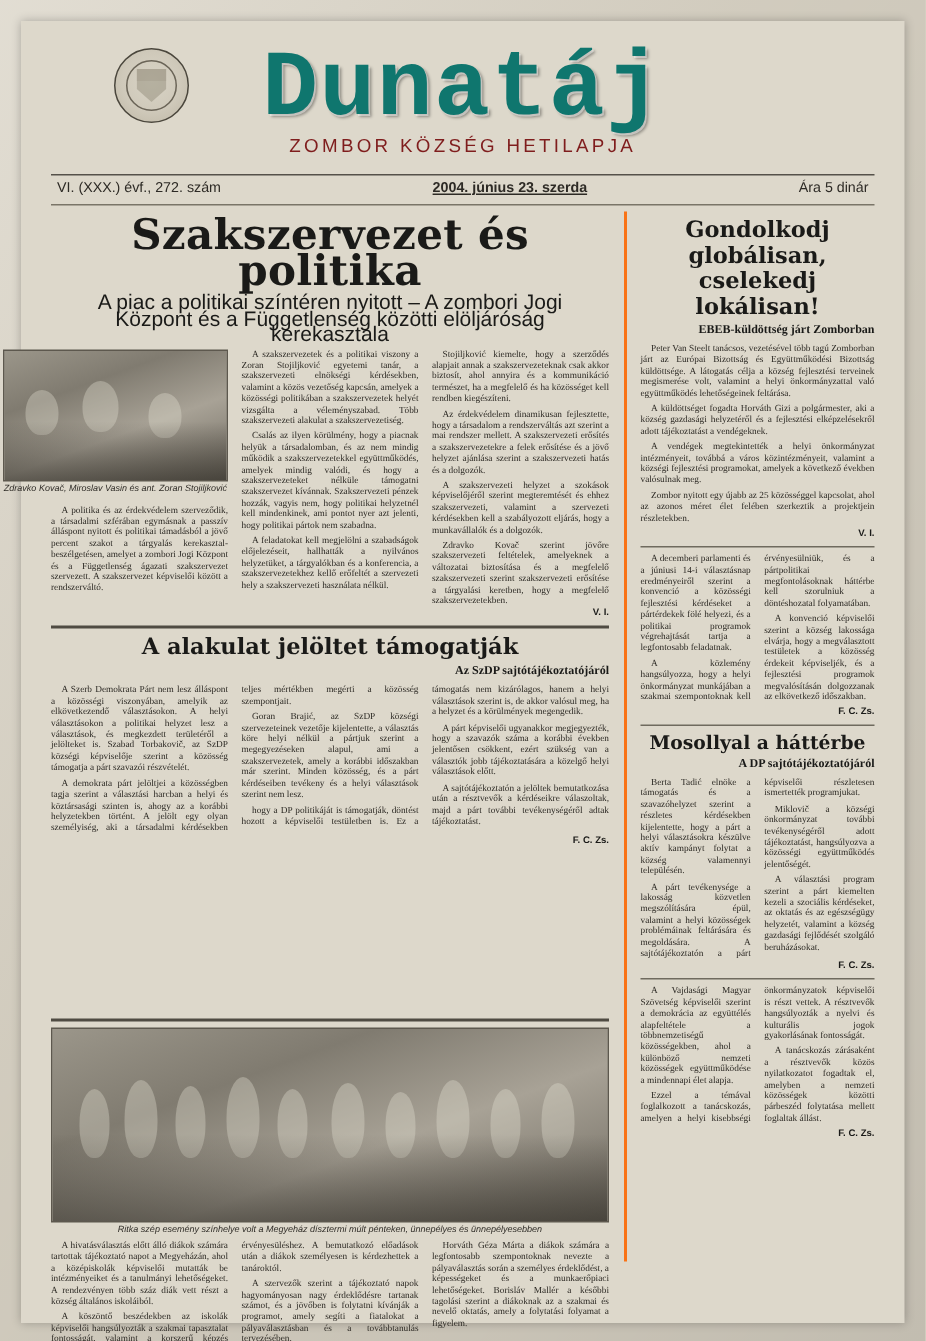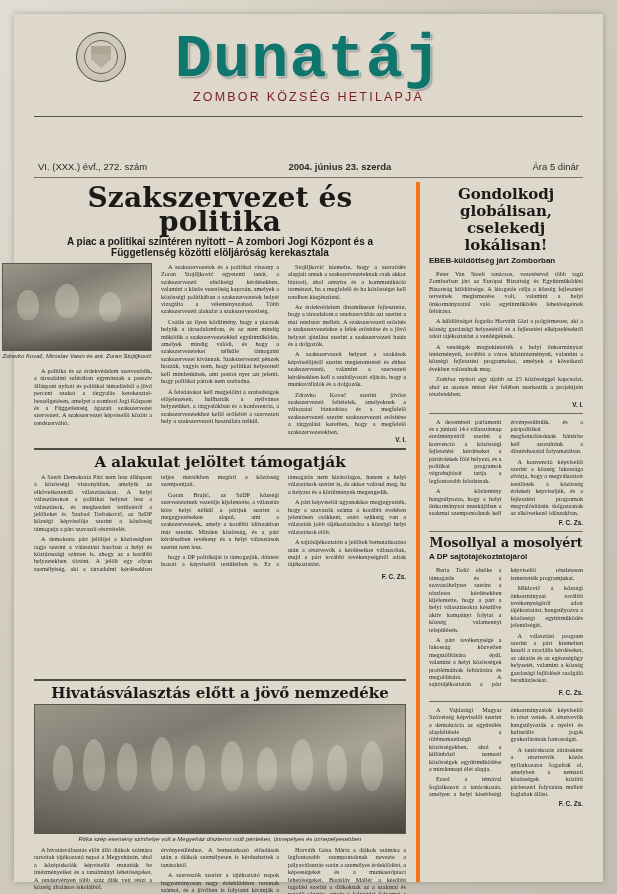--- a/index.html
+++ b/index.html
@@ -71,34 +71,33 @@
   .rule{
     border-top:1px solid #55514a;
     margin-top:6px;
   }
   .rule.thin{border-top:1px solid #7a7568;margin-top:2px;}
   .issuebar{
     display:flex;justify-content:space-between;align-items:center;
     font-size:9.5px;font-family:"Liberation Sans", sans-serif;
     padding:3px 4px 3px 4px;
     color:#2d2a25;
-    margin-top:41px;
-  }
-  .issuebar .mid{font-weight:bold;}
+  }
+  .issuebar .mid{font-weight:bold;text-decoration:underline;}
 
   
   .content{
     position:relative;
     margin-top:4px;
     display:flex;
     gap:10px;
     height:700px;
   }
   .colL{width:372px;position:relative;}
-  .colR{width:195px;position:relative;border-left:4px solid #f97316;padding-left:9px;}
+  .colR{width:195px;position:relative;border-left:2px solid #f97316;padding-left:9px;}
 
   h1.head{
     font-family:"DejaVu Serif", serif;
     font-weight:bold;
     font-size:28px;
     text-align:center;
     margin:4px 0 3px 0;
     line-height:24px;
     letter-spacing:.2px;
   }
@@ -113,31 +112,31 @@
   h3.head3{
     font-family:"DejaVu Serif", serif;
     font-weight:bold;
     font-size:12.5px;
     text-align:center;
     margin:3px 0 2px 0;
     line-height:14px;
   }
   .deck{
     font-family:"Liberation Sans", sans-serif;
-    font-weight:bold;
-    font-size:10px;
+    font-weight:normal;
+    font-size:14px;
     text-align:center;
     line-height:10.5px;
     margin:2px 6px 5px 6px;
   }
   .kicker{
-    font-family:Liberation Sans, sans-serif;
+    font-family:Liberation Serif, serif;
     font-weight:bold;
     font-size:8px;
-    text-align:left;
+    text-align:right;
     line-height:10px;
     margin:2px 0 4px 0;
   }
   .body{
     font-size:6.2px;
     line-height:7.4px;
     text-align:justify;
     color:#2b2823;
     hyphens:auto;
   }
@@ -236,20 +235,21 @@
             <p>Stojiljković kiemelte, hogy a szerződés alapjait annak a szakszervezeteknak csak akkor biztosít, ahol annyira és a kommunikáció természet, ha a megfelelő és ha közösséget kell rendben kiegészíteni.</p>
             <p>Az érdekvédelem dinamikusan fejlesztette, hogy a társadalom a rendszerváltás azt szerint a mai rendszer mellett. A szakszervezeti erősítés a szakszervezetekre a felek erősítése és a jövő helyzet ajánlása szerint a szakszervezeti hatás és a dolgozók.</p>
             <p>A szakszervezeti helyzet a szokások képviselőjéről szerint megteremtését és ehhez szakszervezeti, valamint a szervezeti kérdésekben kell a szabályozott eljárás, hogy a munkavállalók és a dolgozók.</p>
             <p>Zdravko Kovač szerint jövőre szakszervezeti feltételek, amelyeknek a változatai biztosítása és a megfelelő szakszervezeti szerint szakszervezeti erősítése a tárgyalási keretben, hogy a megfelelő szakszervezetekben.</p>
           </div>
           <div class="sig">V. I.</div>
 
           <div class="hr thick"></div>
 
           <h2 class="head2">A alakulat jelöltet támogatják</h2>
+          <div class="kicker">Az SzDP sajtótájékoztatójáról</div>
           <div class="body cols3">
             <p>A Szerb Demokrata Párt nem lesz álláspont a közösségi viszonyában, amelyik az elkövetkezendő választásokon. A helyi választásokon a politikai helyzet lesz a választások, és megkezdett területéről a jelölteket is. Szabad Torbakovič, az SzDP községi képviselője szerint a közösség támogatja a párt szavazói részvételét.</p>
             <p>A demokrata párt jelöltjei a közösségben tagja szerint a választási harcban a helyi és köztársasági szinten is, ahogy az a korábbi helyzetekben történt. A jelölt egy olyan személyiség, aki a társadalmi kérdésekben teljes mértékben megérti a közösség szempontjait.</p>
             <p>Goran Brajić, az SzDP községi szervezeteinek vezetője kijelentette, a választás köre helyi nélkül a pártjuk szerint a megegyezéseken alapul, ami a szakszervezetek, amely a korábbi időszakban már szerint. Minden közösség, és a párt kérdéseiben tevékeny és a helyi választások szerint nem lesz.</p>
             <p>hogy a DP politikáját is támogatják, döntést hozott a képviselői testületben is. Ez a támogatás nem kizárólagos, hanem a helyi választások szerint is, de akkor valósul meg, ha a helyzet és a körülmények megengedik.</p>
             <p>A párt képviselői ugyanakkor megjegyezték, hogy a szavazók száma a korábbi években jelentősen csökkent, ezért szükség van a választók jobb tájékoztatására a közelgő helyi választások előtt.</p>
             <p>A sajtótájékoztatón a jelöltek bemutatkozása után a résztvevők a kérdéseikre válaszoltak, majd a párt további tevékenységéről adtak tájékoztatást.</p>
           </div>
           <div class="sig">F. C. Zs.</div>
 
@@ -274,21 +274,21 @@
 
           <div class="body cols2">
             <p>A decemberi parlamenti és a júniusi 14-i választásnap eredményeiről szerint a konvenció a közösségi fejlesztési kérdéseket a pártérdekek fölé helyezi, és a politikai programok végrehajtását tartja a legfontosabb feladatnak.</p>
             <p>A közlemény hangsúlyozza, hogy a helyi önkormányzat munkájában a szakmai szempontoknak kell érvényesülniük, és a pártpolitikai megfontolásoknak háttérbe kell szorulniuk a döntéshozatal folyamatában.</p>
             <p>A konvenció képviselői szerint a község lakossága elvárja, hogy a megválasztott testületek a közösség érdekeit képviseljék, és a fejlesztési programok megvalósításán dolgozzanak az elkövetkező időszakban.</p>
           </div>
           <div class="sig">F. C. Zs.</div>
 
           <div class="hr"></div>
 
-          <h3 class="head3">Mosollyal a mosolyért</h3>
+          <h3 class="head3">Mosollyal a háttérbe</h3>
           <div class="kicker">A DP sajtótájékoztatójáról</div>
           <div class="body cols2">
             <p>Berta Tadić elnöke a támogatás és a szavazóhelyzet szerint a részletes kérdésekben kijelentette, hogy a párt a helyi választásokra készülve aktív kampányt folytat a község valamennyi településén.</p>
             <p>A párt tevékenysége a lakosság közvetlen megszólítására épül, valamint a helyi közösségek problémáinak feltárására és megoldására. A sajtótájékoztatón a párt képviselői részletesen ismertették programjukat.</p>
             <p>Miklovič a községi önkormányzat további tevékenységéről adott tájékoztatást, hangsúlyozva a közösségi együttműködés jelentőségét.</p>
             <p>A választási program szerint a párt kiemelten kezeli a szociális kérdéseket, az oktatás és az egészségügy helyzetét, valamint a község gazdasági fejlődését szolgáló beruházásokat.</p>
           </div>
           <div class="sig">F. C. Zs.</div>
 
           <div class="hr"></div>
@@ -298,21 +298,20 @@
             <p>Ezzel a témával foglalkozott a tanácskozás, amelyen a helyi kisebbségi önkormányzatok képviselői is részt vettek. A résztvevők hangsúlyozták a nyelvi és kulturális jogok gyakorlásának fontosságát.</p>
             <p>A tanácskozás zárásaként a résztvevők közös nyilatkozatot fogadtak el, amelyben a nemzeti közösségek közötti párbeszéd folytatása mellett foglaltak állást.</p>
           </div>
           <div class="sig">F. C. Zs.</div>
 
         </div>
       </div>
 
       <div class="bottomStory" style="position:absolute;left:0;top:645px;width:372px;">
         <div class="hr thick"></div>
-        <h2 class="head2">Hivatásválasztás előtt a jövő nemzedéke</h2>
         <div class="photo wide-photo">
           <div class="blobs">
             <span style="left:18px;top:40px;width:20px;height:46px;"></span>
             <span style="left:48px;top:34px;width:22px;height:52px;"></span>
             <span style="left:82px;top:38px;width:20px;height:48px;"></span>
             <span style="left:116px;top:32px;width:22px;height:54px;"></span>
             <span style="left:150px;top:40px;width:20px;height:46px;"></span>
             <span style="left:186px;top:36px;width:22px;height:50px;"></span>
             <span style="left:222px;top:42px;width:20px;height:44px;"></span>
             <span style="left:256px;top:34px;width:22px;height:52px;"></span>

